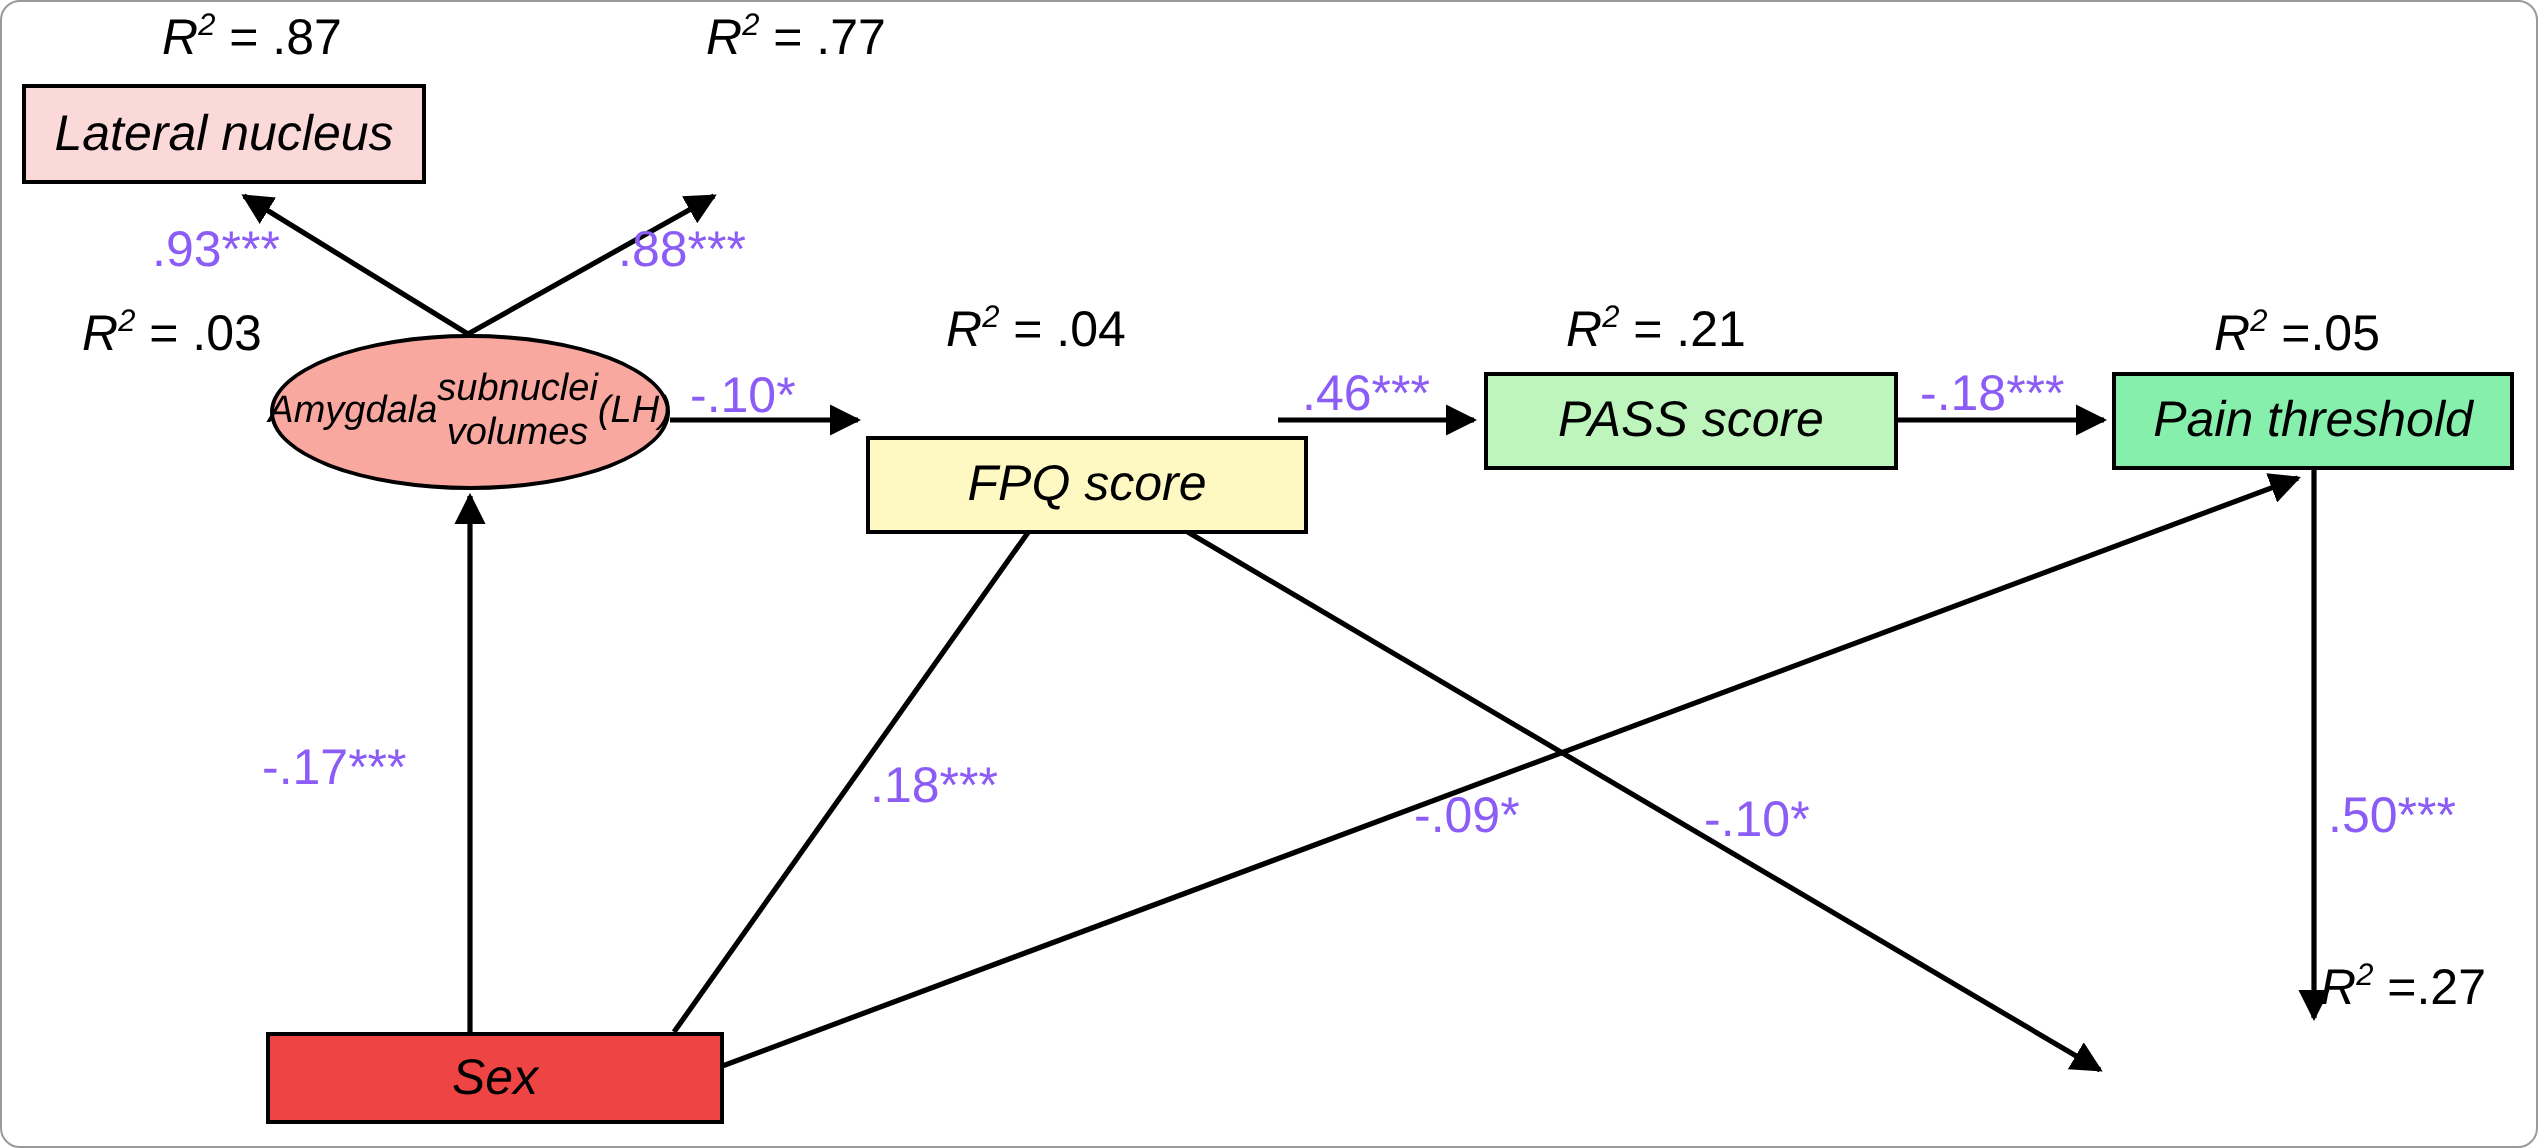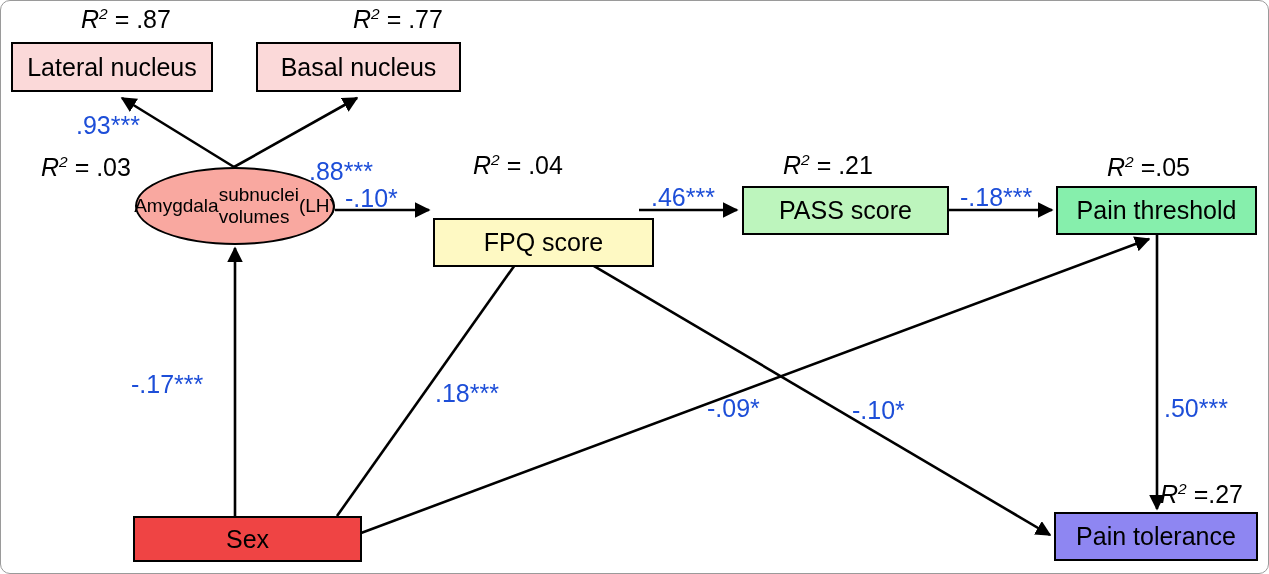--- a/index.html
+++ b/index.html
@@ -25,34 +25,36 @@
     width: 1269px;
     height: 574px;
   }
   .node {
     position: absolute;
     box-sizing: border-box;
     border: 2.5px solid #000000;
     display: flex;
     align-items: center;
     justify-content: center;
+    text-align: center;
     color: #000000;
     font-family: "Liberation Sans", sans-serif;
     font-size: 25px;
     line-height: 1.06;
     z-index: 3;
+    font-style: italic;
   }
   .node.ellipse {
     border-radius: 50%;
     font-size: 19px;
     line-height: 1.18;
   }
   .edge-label {
     position: absolute;
-    color: #1d4ed8;
+    color: #8b5cf6;
     font-family: "Liberation Sans", sans-serif;
     font-size: 25px;
     white-space: nowrap;
     z-index: 4;
   }
   .r2-label {
     position: absolute;
     color: #000000;
     font-family: "Liberation Sans", sans-serif;
     font-size: 25px;
@@ -100,45 +102,39 @@
 
     <line x1="542" y1="235" x2="1049" y2="534" stroke="#000000" stroke-width="2.6" marker-end="url(#arrow)"></line>
 
     <line x1="1156" y1="234" x2="1156" y2="508" stroke="#000000" stroke-width="2.6" marker-end="url(#arrow)"></line>
   </svg>
 
   <div class="node" style="left:10px; top:41px; width:202px; height:50px; background:#fbd9d9;">
     <span>Lateral nucleus</span>
   </div>
 
-  <div class="node" style="left:255px; top:41px; width:205px; height:50px; background:#fbd9d9;">
-    <span>Basal nucleus</span>
-  </div>
 
   <div class="node ellipse" style="left:134px; top:166px; width:200px; height:78px; background:#f9a8a0; flex-direction:row;">
     <span>Amygdala</span>
     <span>subnuclei volumes</span>
     <span>(LH)</span>
   </div>
 
   <div class="node" style="left:432px; top:185px; width:221px; height:49px; background:#fef9c3;margin-top:32px;">
     <span>FPQ score</span>
   </div>
 
   <div class="node" style="left:741px; top:185px; width:207px; height:49px; background:#bdf5bd;">
     <span>PASS score</span>
   </div>
 
   <div class="node" style="left:1055px; top:185px; width:201px; height:49px; background:#86efac;">
     <span>Pain threshold</span>
   </div>
 
-  <div class="node" style="left:1053px; top:511px; width:204px; height:49px; background:#8e86f2;">
-    <span>Pain tolerance</span>
-  </div>
 
   <div class="node" style="left:132px; top:515px; width:229px; height:46px; background:#ef4444;">
     <span>Sex</span>
   </div>
 
   <div class="r2-label" style="left:80px; top:4px;">
     <span>R</span><sup>2</sup><span class="rv"> = .87</span>
   </div>
 
   <div class="r2-label" style="left:352px; top:4px;">
@@ -160,21 +156,21 @@
   <div class="r2-label" style="left:1106px; top:152px;">
     <span>R</span><sup>2</sup><span class="rv"> =.05</span>
   </div>
 
   <div class="r2-label" style="left:1159px; top:479px;">
     <span>R</span><sup>2</sup><span class="rv"> =.27</span>
   </div>
 
   <div class="edge-label" style="left:75px; top:110px;">.93***</div>
 
-  <div class="edge-label" style="left:308px; top:110px;margin-top:46px;">.88***</div>
+  <div class="edge-label" style="left:308px; top:110px;">.88***</div>
 
   <div class="edge-label" style="left:344px; top:183px;">-.10*</div>
 
   <div class="edge-label" style="left:650px; top:182px;">.46***</div>
 
   <div class="edge-label" style="left:959px; top:182px;">-.18***</div>
 
   <div class="edge-label" style="left:130px; top:369px;">-.17***</div>
 
   <div class="edge-label" style="left:434px; top:378px;">.18***</div>

